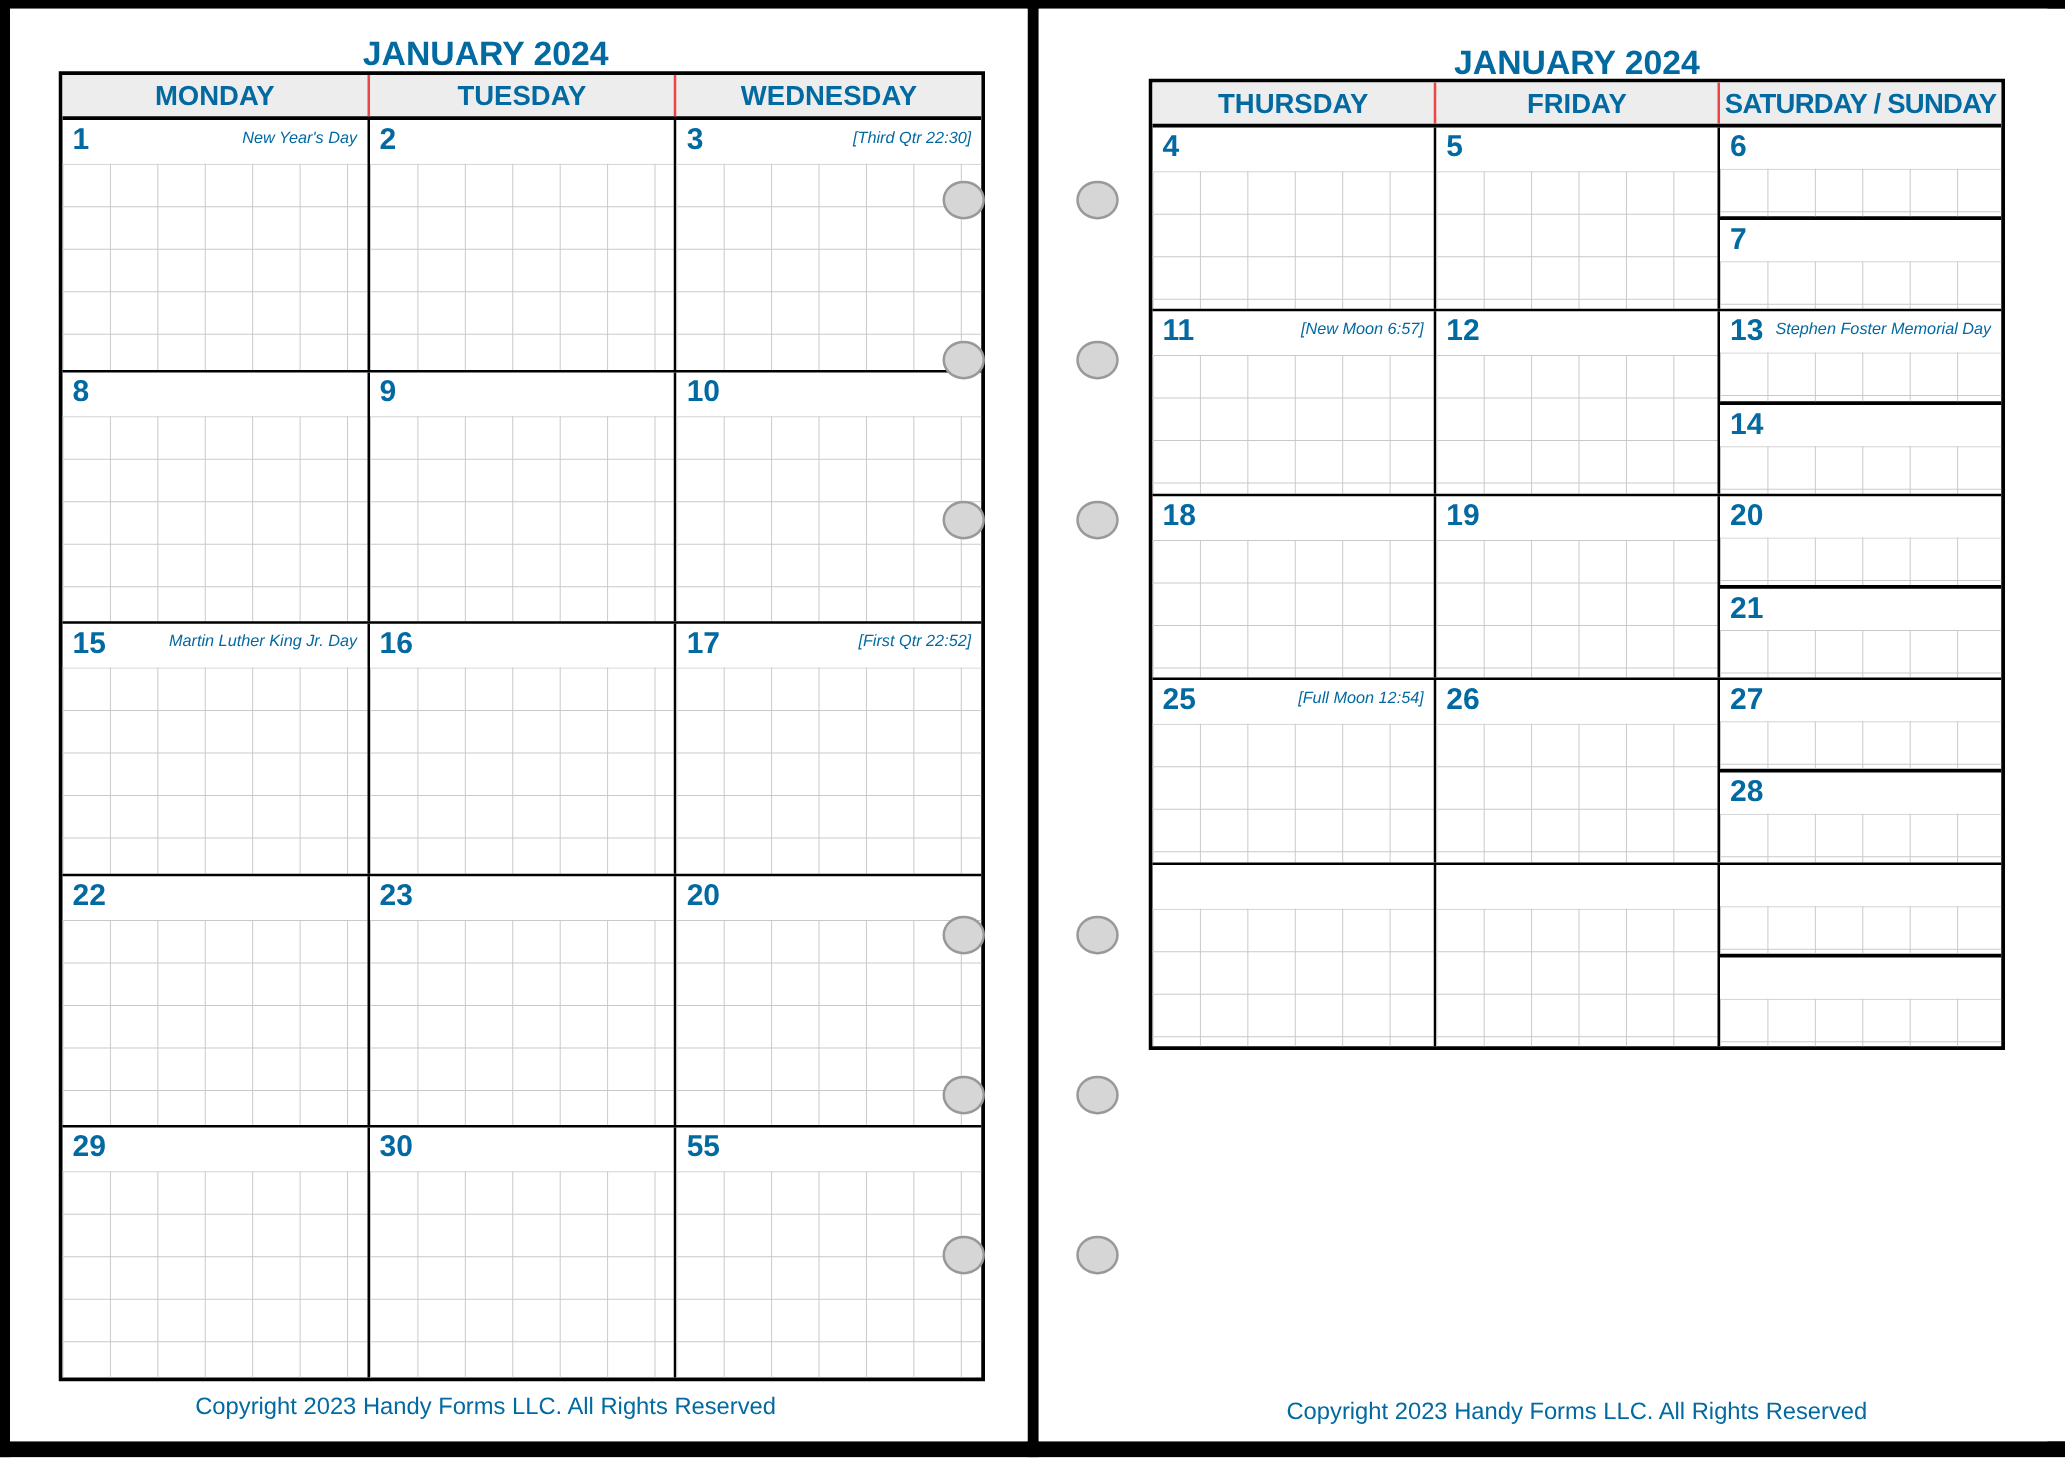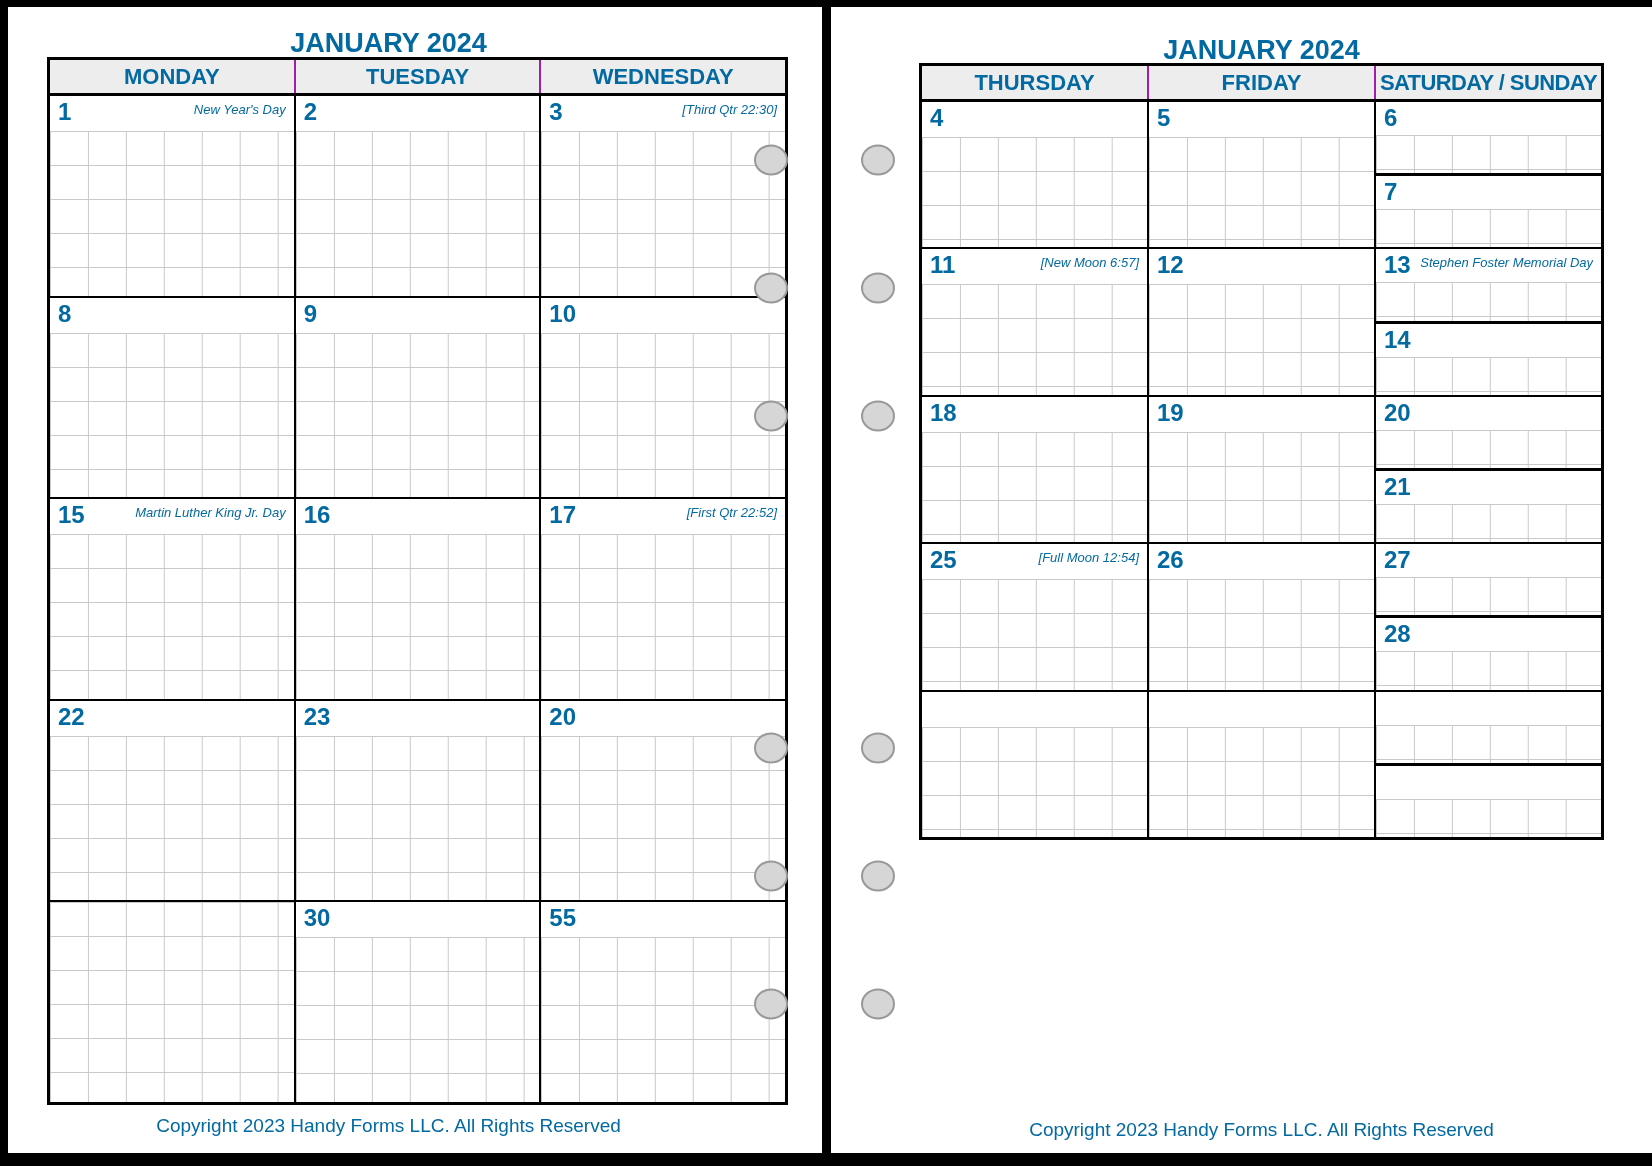--- a/index.html
+++ b/index.html
@@ -38,21 +38,21 @@
 
   .cal-header {
     display:flex; height:36px; flex:0 0 auto;
     background:var(--header-bg,#ededed);
     border-bottom:3px solid #000; box-sizing:border-box;
   }
   .hcell {
     flex:1 1 0; display:flex; align-items:center; justify-content:center;
     font-weight:bold; font-size:22px; min-width:0; box-sizing:border-box;
   }
-  .hcell + .hcell { border-left:2px solid #a21caf; }
+  .hcell + .hcell { border-left:2px solid #ef4444; }
   .hcell.tight { letter-spacing:-0.6px;text-align:center; }
 
   .cal-body { flex:1 1 auto; display:flex; flex-direction:column; }
   .week { flex:1 1 0; display:flex; min-height:0; }
   .week + .week { border-top:2px solid #000; }
 
   .cell {
     flex:1 1 0; display:flex; flex-direction:column; min-width:0; box-sizing:border-box;
   }
   .cell + .cell, .satsun { border-left:2px solid #000; }
@@ -199,20 +199,24 @@
             <div class="cell">
               <div class="band">
                 <span class="num">20</span>
                 <span class="note"></span>
               </div>
               <div class="grid"></div>
             </div>
           </div>
           <div class="week">
             <div class="cell">
+              <div class="band">
+                <span class="num">29</span>
+                <span class="note"></span>
+              </div>
               <div class="grid"></div>
             </div>
             <div class="cell">
               <div class="band">
                 <span class="num">30</span>
                 <span class="note"></span>
               </div>
               <div class="grid"></div>
             </div>
             <div class="cell">

